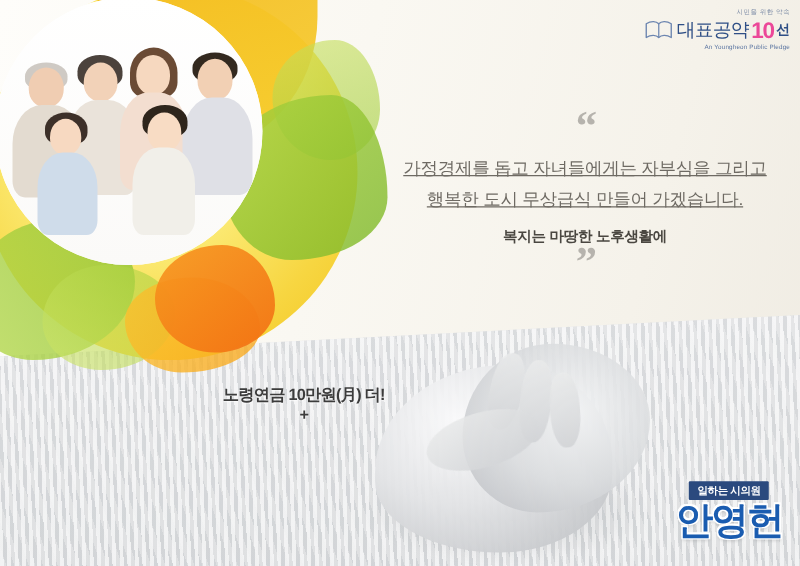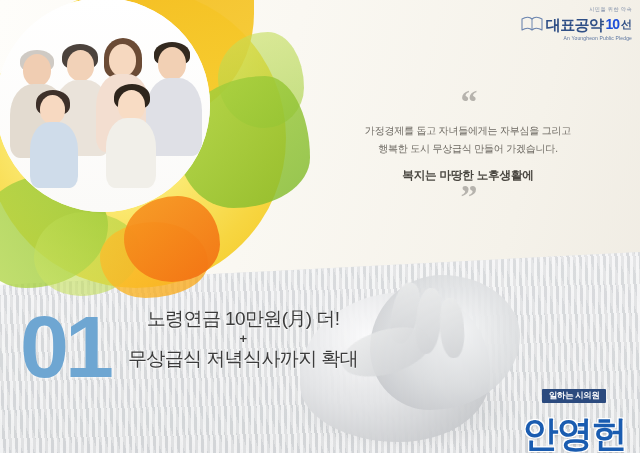--- a/index.html
+++ b/index.html
@@ -145,81 +145,82 @@
     white-space:nowrap;
   }
   .logo-main{
     display:flex;align-items:center;justify-content:flex-end;gap:2px;
     white-space:nowrap;
   }
   .logo-mark{
     width:24px;height:20px;flex:0 0 auto;
   }
   .logo-ko{
-    font-size:15px;font-weight:bold;color:#2f4f86;letter-spacing:-.6px;
+    font-size:15px;font-weight:normal;color:#2f4f86;letter-spacing:-.6px;
     line-height:1;
   }
   .logo-num{
-    font-size:14px;font-weight:bold;color:#1d4ed8;letter-spacing:-1px;
+    font-size:18px;font-weight:bold;color:#ec4899;letter-spacing:-1px;
     line-height:1;
   }
   .logo-sun{font-size:11px;font-weight:bold;color:#2f4f86;line-height:1;}
   .logo-en{
     font-size:5px;color:#5a74a0;letter-spacing:.15px;margin-top:1px;
     white-space:nowrap;
   }
 
   
   .quote{
     position:absolute;left:318px;top:92px;width:300px;text-align:center;
   }
   .qmark{
     font-family:"Liberation Serif","DejaVu Serif",serif;
     font-size:34px;font-weight:bold;color:#b6b3ad;line-height:.6;
     letter-spacing:-2px;
   }
   .qmark.open{margin-bottom:10px;}
   .qmark.close{margin-top:4px;}
   .qline{
-    font-size:10px;color:#6e6a63;line-height:1.75;letter-spacing:-.2px;
-    white-space:nowrap;
+    font-size:14px;color:#6e6a63;line-height:1.75;letter-spacing:-.2px;
+    white-space:nowrap;
+    text-decoration:underline;
   }
   .qbold{
     font-size:11.6px;font-weight:bold;color:#4a4741;letter-spacing:-.2px;
     margin-top:11px;white-space:nowrap;
   }
 
   
   .numeral{
     position:absolute;left:20px;top:303px;
     font-size:88px;font-weight:bold;color:#6ea6d2;
     letter-spacing:-4px;line-height:1;
     text-shadow:0 1px 2px rgba(255,255,255,.6);
   }
   .headline{
     position:absolute;left:118px;top:308px;width:250px;text-align:center;
     color:#3c3c3c;
   }
   .hl{
-    font-size:19px;font-weight:normal;letter-spacing:-.6px;line-height:1.18;
+    font-size:13px;font-weight:bold;letter-spacing:-.6px;line-height:1.18;
     white-space:nowrap;
     text-shadow:0 1px 1px rgba(255,255,255,.75);
   }
   .hl-plus{font-size:13px;font-weight:bold;line-height:1.2;margin:1px 0;}
 
   
-  .namebox{position:absolute;right:14px;bottom:0;text-align:center;}
+  .namebox{position:absolute;right:14px;bottom:21px;text-align:center;}
   .role{
     display:inline-block;background:#2b4a7e;color:#ffffff;
     font-size:8.4px;font-weight:bold;letter-spacing:-.3px;
     padding:1.5px 7px 2px;border-radius:1px;white-space:nowrap;
   }
   .name{
-    font-size:36px;font-weight:bold;color:#1a5cb0;letter-spacing:-1.5px;
-    line-height:1.05;margin-top:12px;
+    font-size:30px;font-weight:bold;color:#1a5cb0;letter-spacing:-1.5px;
+    line-height:1.05;margin-top:1px;
     text-shadow:
       -1.2px -1.2px 0 #ffffff, 1.2px -1.2px 0 #ffffff,
       -1.2px  1.2px 0 #ffffff, 1.2px  1.2px 0 #ffffff,
        0 2px 3px rgba(0,0,0,.18);
   }
 </style>
 </head>
 <body>
 
 <div class="poster">
@@ -301,25 +302,23 @@
   </div>
 
   <div class="quote">
     <div class="qmark open">“</div>
     <div class="qline">가정경제를 돕고 자녀들에게는 자부심을 그리고</div>
     <div class="qline">행복한 도시 무상급식 만들어 가겠습니다.</div>
     <div class="qbold">복지는 마땅한 노후생활에</div>
     <div class="qmark close">”</div>
   </div>
 
-  <div class="numeral">01</div>
   <div class="headline">
     <div class="hl">노령연금 10만원(月) 더!</div>
     <div class="hl hl-plus">+</div>
-    <div class="hl">무상급식 저녁식사까지 확대</div>
   </div>
 
   <div class="namebox">
     <div class="role">일하는 시의원</div>
     <div class="name">안영헌</div>
   </div>
 
 </div>
 
 </body></html>

